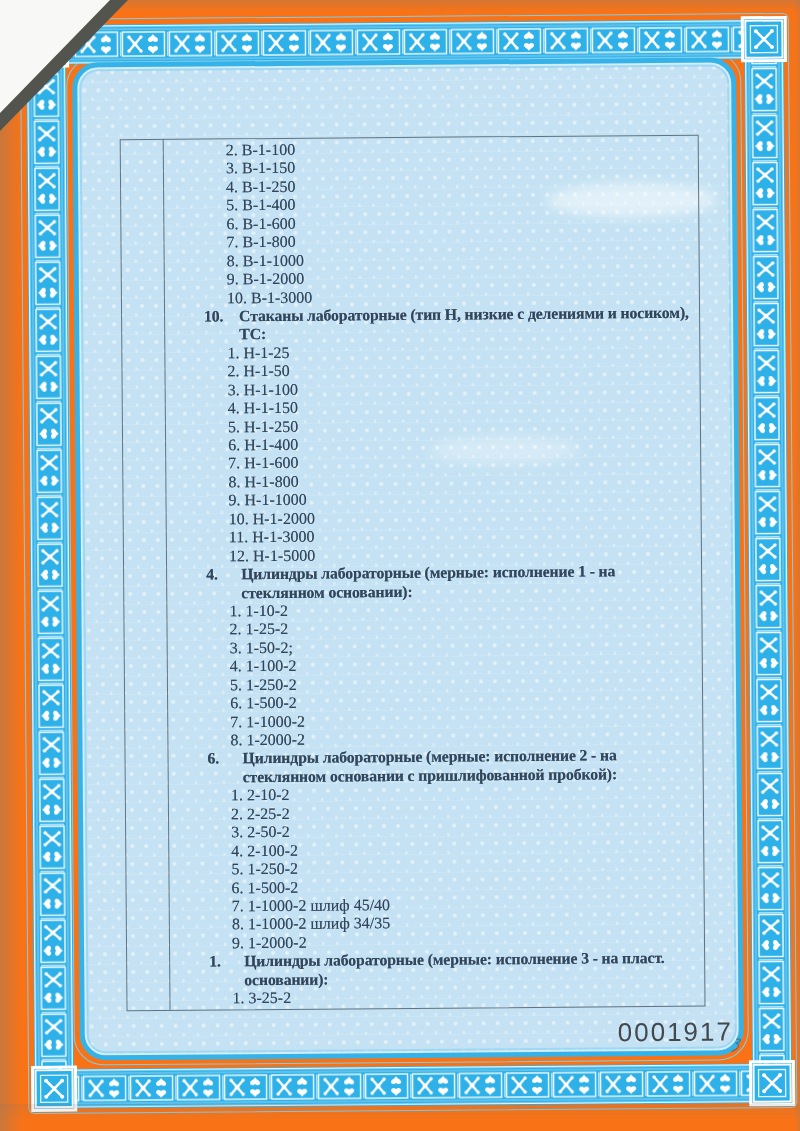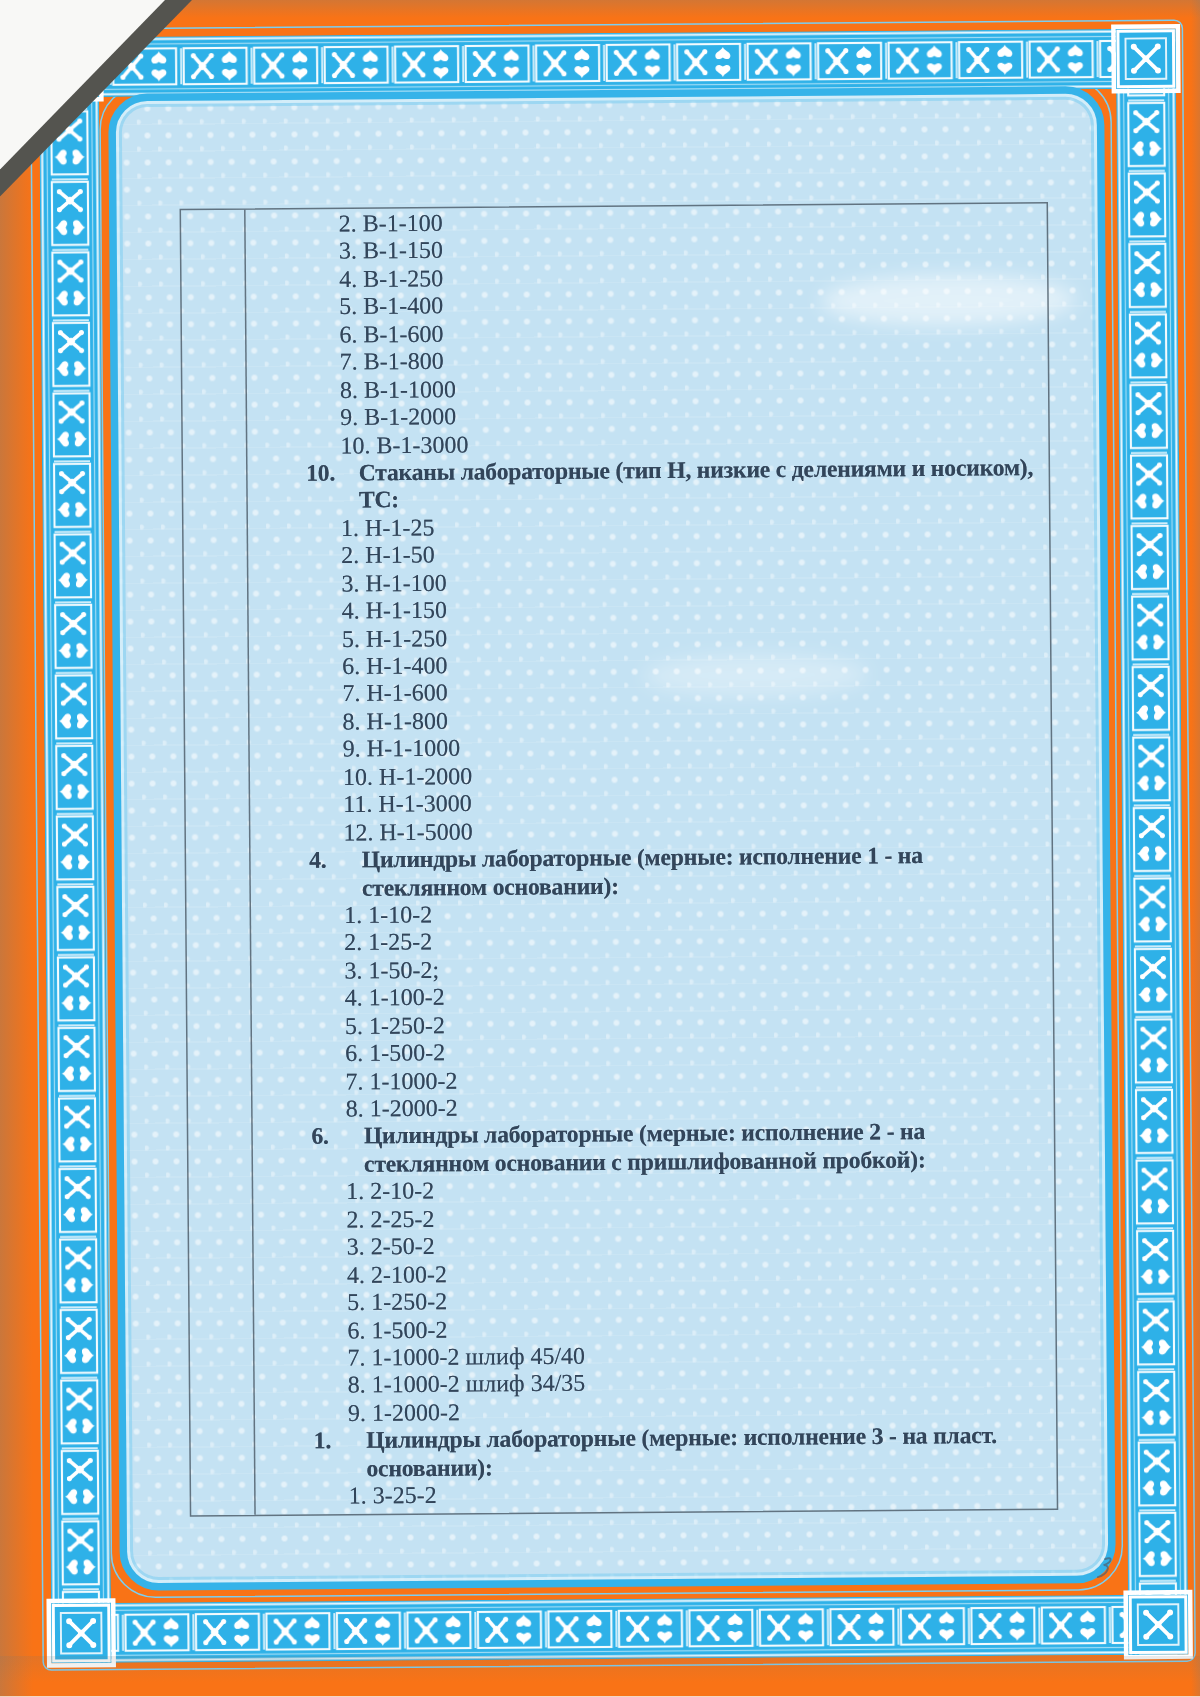--- a/index.html
+++ b/index.html
@@ -282,20 +282,21 @@
             <div class="line item">6. 1-500-2</div>
             <div class="line item">7. 1-1000-2 шлиф 45/40</div>
             <div class="line item">8. 1-1000-2 шлиф 34/35</div>
             <div class="line item">9. 1-2000-2</div>
             <div class="line head head-first"><span class="num">1.</span><span>Цилиндры лабораторные (мерные: исполнение 3 - на пласт.</span></div>
             <div class="line head head-cont">основании):</div>
             <div class="line item">1. 3-25-2</div>
           </div>
       </div>
 
+      <div class="serial">0001917</div>
       <svg class="pen-mark" width="16" height="18">
         <path d="M2,14 C9,12 11,6 6,6 C12,4 12,0 7,2" fill="none" stroke="rgba(80,95,110,.7)" stroke-width="1.3" stroke-linecap="round"></path>
       </svg>
     </div>
   </div>
 
   <div class="edge edge-left"></div>
   <div class="edge edge-top"></div>
   <div class="edge edge-bottom"></div>
   <div class="edge edge-right"></div>

